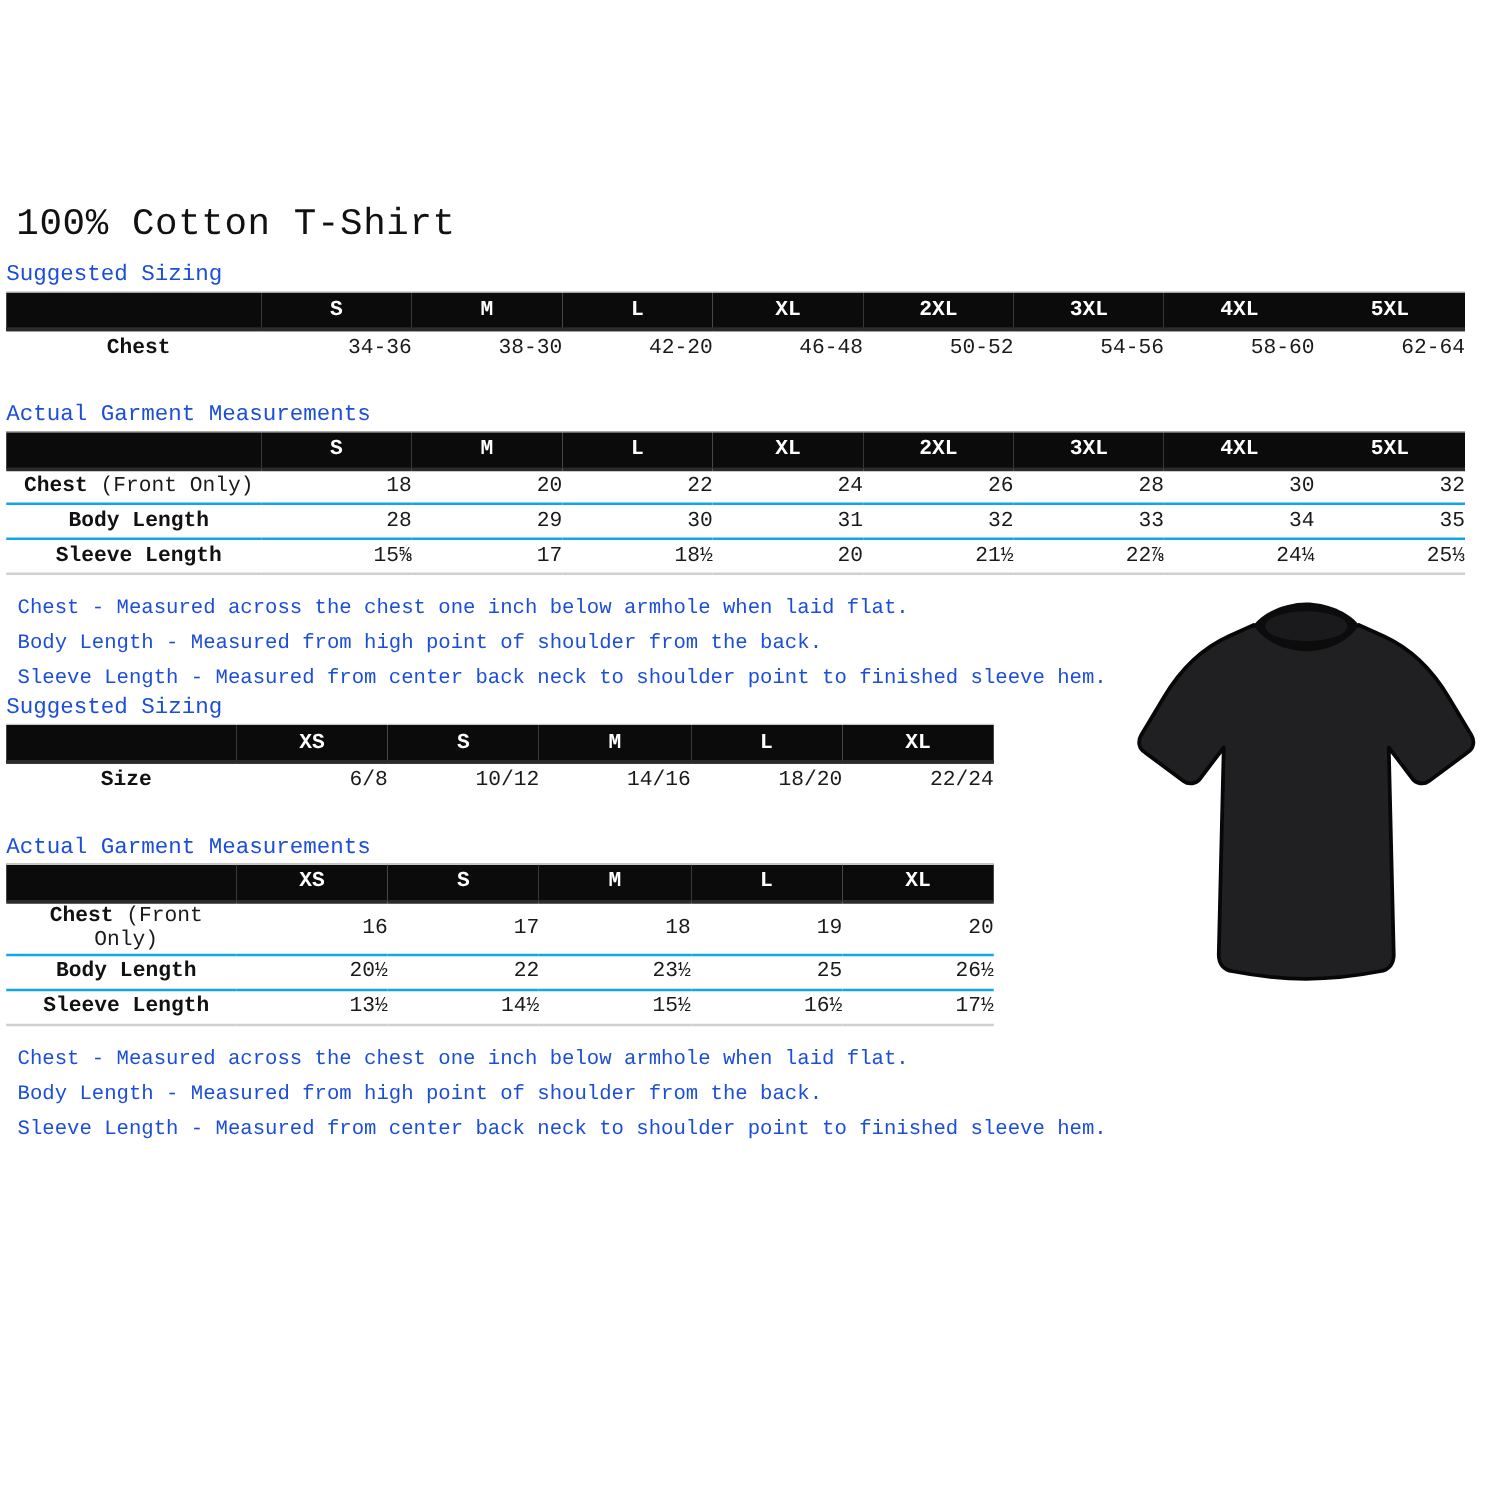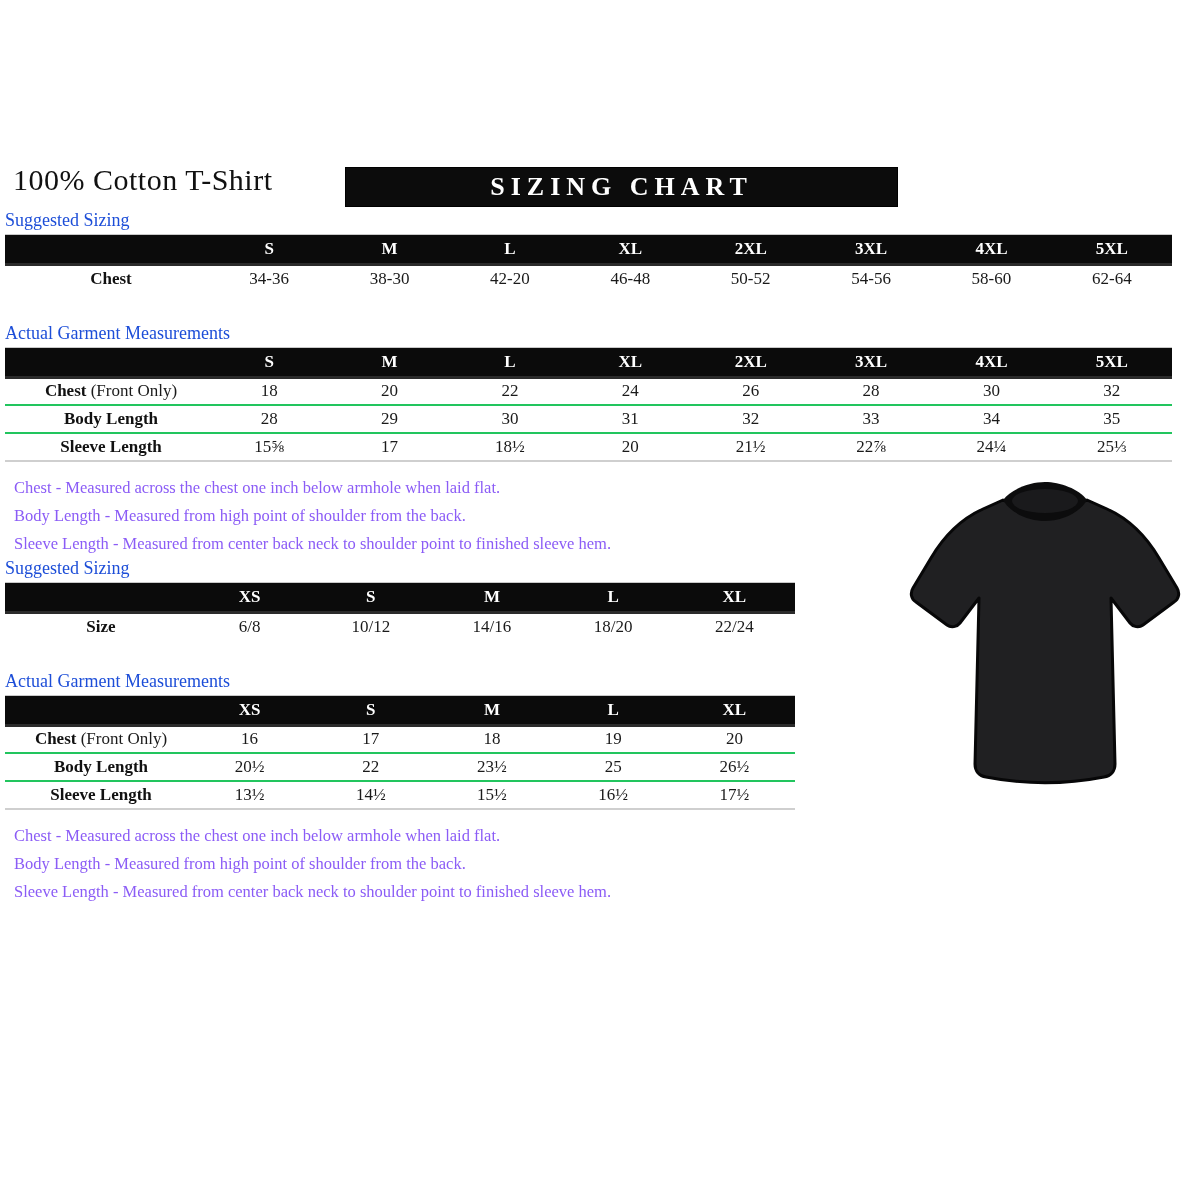--- a/index.html
+++ b/index.html
@@ -1,20 +1,20 @@
 <!DOCTYPE html>
 <html><head>
 <meta charset="utf-8">
 <style>
   html,body{margin:0;padding:0;background:#ffffff;}
   .page{
     position:relative;
     width:1200px;height:951px;
     background:#fff;
-    font-family:Liberation Serif, serif;
+    font-family:Liberation Mono, monospace;
     color:#1a1a1a;
     overflow:hidden;
   }
   .content{position:absolute;left:0;top:0;width:1200px;}
 
   .title{
     position:absolute;left:13px;top:163px;
     font-size:30px;font-weight:400;color:#111;
     letter-spacing:0.5px;
   }
@@ -41,48 +41,45 @@
   table.sz thead th{
     background:#0b0b0b;color:#ffffff;font-weight:700;
     height:28px;font-size:17px;text-align:center;padding:0;
   }
   table.sz thead tr{border-bottom:3px solid #2b2b2b;}
   table.sz th.lbl{text-align:center;padding-left:9px;font-weight:400;}
   table.sz.adult th.lbl{width:195px;}
   table.sz.youth th.lbl{width:175px;}
   table.sz tbody th.lbl b{font-weight:700;color:#111;}
   table.sz tbody tr{height:28px;}
-  table.sz td{text-align:center;padding:0;}
-  table.sz.lined tbody tr + tr{border-top:2px solid #22c55e;}
+  table.sz td{text-align:right;padding:0;}
+  table.sz.lined tbody tr + tr{border-top:2px solid #0ea5e9;}
   table.sz.lined{border-bottom:2px solid #cfcfcf;}
   .notes{margin:12px 0 0 14px;padding:0;list-style:none;}
-  .notes li{font-size:16.5px;color:#8b5cf6;line-height:28px;}
+  .notes li{font-size:16.5px;color:#1d4ed8;line-height:28px;}
 
   .youth-title{
     font-size:28px;font-weight:700;color:#0d0d0d;
     margin:20px 0 10px 5px;letter-spacing:0.3px;
   }
 
   .spacer-top{height:210px;}
   .spacer-suggested-gap{height:30px;}
 
   .tee{
     position:absolute;left:897px;top:474px;width:296px;height:334px;
   }
 </style>
 </head>
 <body>
 
 <div class="page">
 
   <div class="title">100% Cotton T-Shirt</div>
 
-  <div class="banner">
-    <span>SIZING CHART</span>
-  </div>
 
   <div class="content">
     <div class="spacer-top"></div>
 
     <div class="section-label">Suggested Sizing</div>
     <table class="sz adult">
         <thead>
           <tr>
             <th class="lbl"></th>
             <th>S</th>

